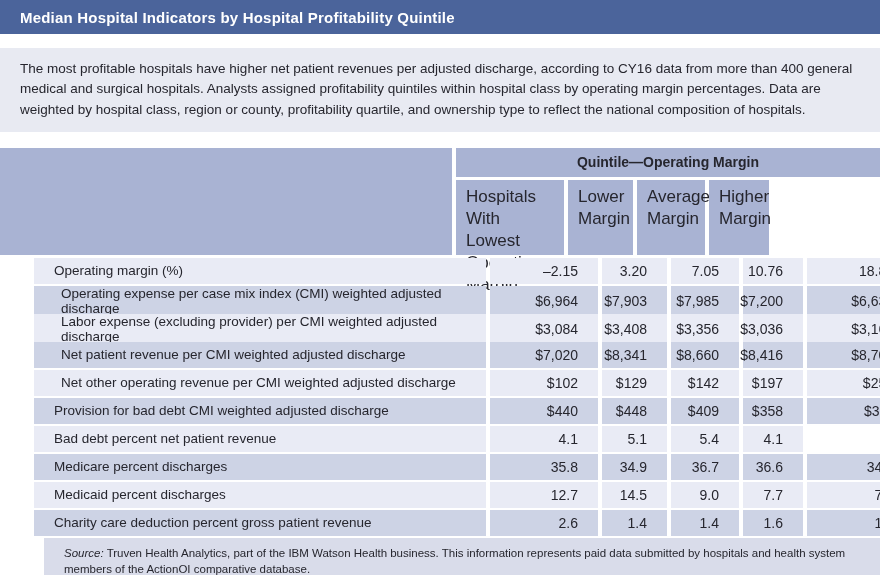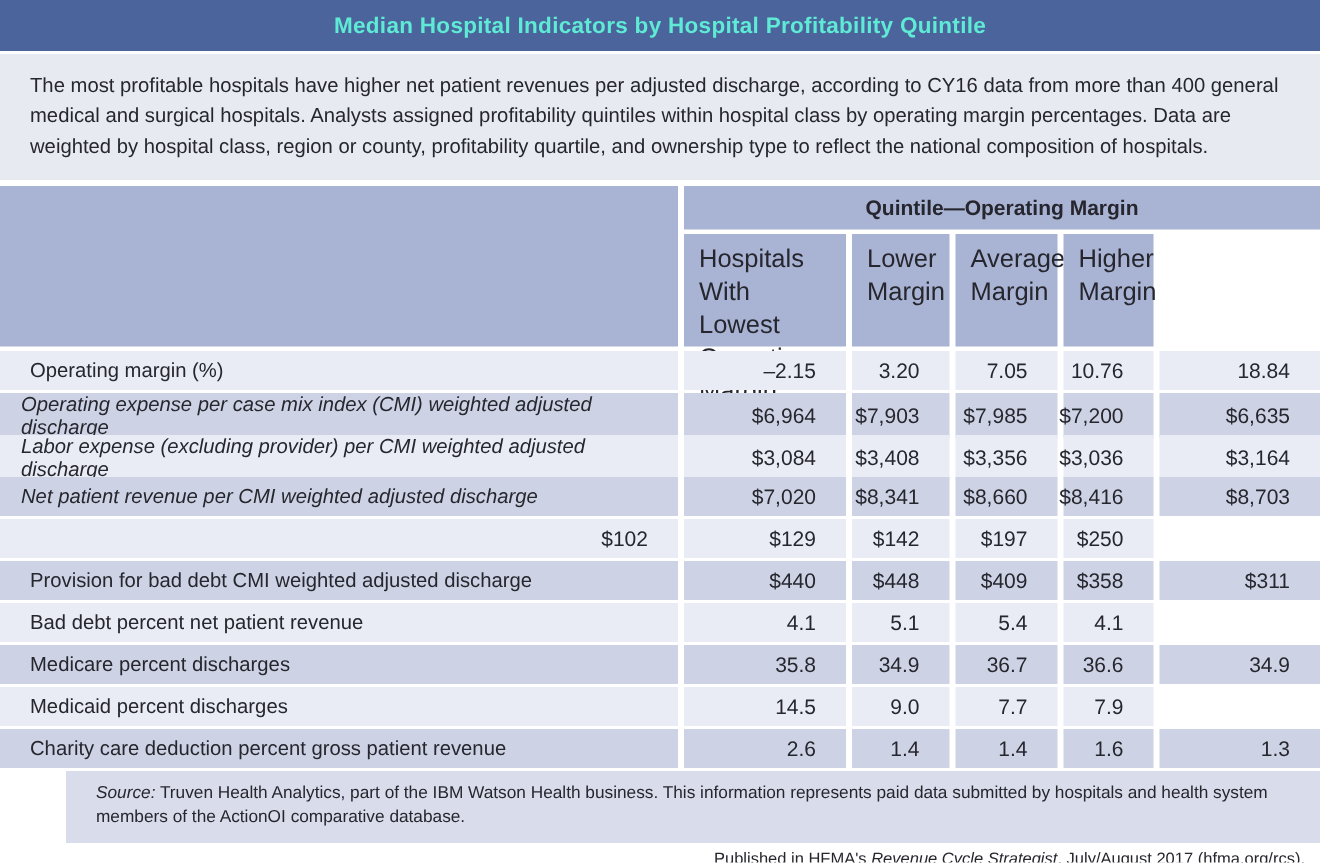--- a/index.html
+++ b/index.html
@@ -15,32 +15,32 @@
   html,body{margin:0;padding:0;}
   body{
     width:880px;height:575px;background:#ffffff;
     font-family:"Liberation Sans", sans-serif;
     color:var(--text);
     overflow:hidden;
   }
   .fig{width:880px;height:575px;background:#fff;}
 
   .titlebar{
-    height:34px;background:var(--title-bar);color:#5eead4;
-    display:flex;align-items:center;padding:0 20px;margin-bottom:2px;justify-content:center;
+    height:34px;background:var(--title-bar);color:#ffffff;
+    display:flex;align-items:center;padding:0 20px;margin-bottom:14px;
   }
   .titlebar h1{
     margin:0;font-size:15px;font-weight:bold;letter-spacing:.2px;
   }
 
   .intro{
     background:var(--intro-bg);
     padding:11px 20px 12px 20px;
     font-size:13.5px;line-height:1.5;
-    margin-bottom:4px;
+    margin-bottom:16px;
   }
 
   .grid{
     display:grid;
     grid-template-columns:452px 108px 65px 68px 60px 107px;
     column-gap:4px;
   }
 
   .thead{
     grid-template-rows:29px 75px;
@@ -51,25 +51,25 @@
     grid-column:2/7;grid-row:1;background:var(--header-bg);
     display:flex;align-items:center;justify-content:center;
     font-weight:bold;font-size:14px;
   }
   .colhead{
     grid-row:2;background:var(--header-bg);
     font-weight:normal;font-size:17px;line-height:1.3;
     padding:6px 6px 0 10px;
   }
 
-  .tbody{margin-top:3px;}
+  .tbody{margin-top:3px;margin-left:34px;}
   .row{height:26px;margin-bottom:2px;}
   .cell{display:flex;align-items:center;font-size:13.5px;}
   .label-cell{padding-left:20px;}
-  .indent-1{padding-left:14px;font-style:italic;}
+  .indent-1{padding-left:27px;}
   .indent-2{}
   .val-cell{justify-content:flex-end;padding-right:20px;font-size:14px;}
   .shade-light .cell{background:var(--row-light);}
   .shade-dark .cell{background:var(--row-dark);}
 
   .source{
     background:var(--source-bg);
     margin-top:2px;
     padding:7px 20px 8px 20px;
     font-size:11.5px;line-height:1.45;margin-left:44px;
@@ -132,20 +132,21 @@
         </div>
         <div class="grid row shade-dark">
           <div class="cell label-cell indent-1">Net patient revenue per CMI weighted adjusted discharge</div>
           <div class="cell val-cell">$7,020</div>
           <div class="cell val-cell">$8,341</div>
           <div class="cell val-cell">$8,660</div>
           <div class="cell val-cell">$8,416</div>
           <div class="cell val-cell">$8,703</div>
         </div>
         <div class="grid row shade-light">
+          <div class="cell label-cell indent-1">Net other operating revenue per CMI weighted adjusted discharge</div>
           <div class="cell val-cell">$102</div>
           <div class="cell val-cell">$129</div>
           <div class="cell val-cell">$142</div>
           <div class="cell val-cell">$197</div>
           <div class="cell val-cell">$250</div>
         </div>
         <div class="grid row shade-dark">
           <div class="cell label-cell indent-2">Provision for bad debt CMI weighted adjusted discharge</div>
           <div class="cell val-cell">$440</div>
           <div class="cell val-cell">$448</div>
@@ -163,20 +164,21 @@
         <div class="grid row shade-dark">
           <div class="cell label-cell indent-0">Medicare percent discharges</div>
           <div class="cell val-cell">35.8</div>
           <div class="cell val-cell">34.9</div>
           <div class="cell val-cell">36.7</div>
           <div class="cell val-cell">36.6</div>
           <div class="cell val-cell">34.9</div>
         </div>
         <div class="grid row shade-light">
           <div class="cell label-cell indent-0">Medicaid percent discharges</div>
+          <div class="cell val-cell">12.7</div>
           <div class="cell val-cell">14.5</div>
           <div class="cell val-cell">9.0</div>
           <div class="cell val-cell">7.7</div>
           <div class="cell val-cell">7.9</div>
         </div>
         <div class="grid row shade-dark">
           <div class="cell label-cell indent-0">Charity care deduction percent gross patient revenue</div>
           <div class="cell val-cell">2.6</div>
           <div class="cell val-cell">1.4</div>
           <div class="cell val-cell">1.4</div>

